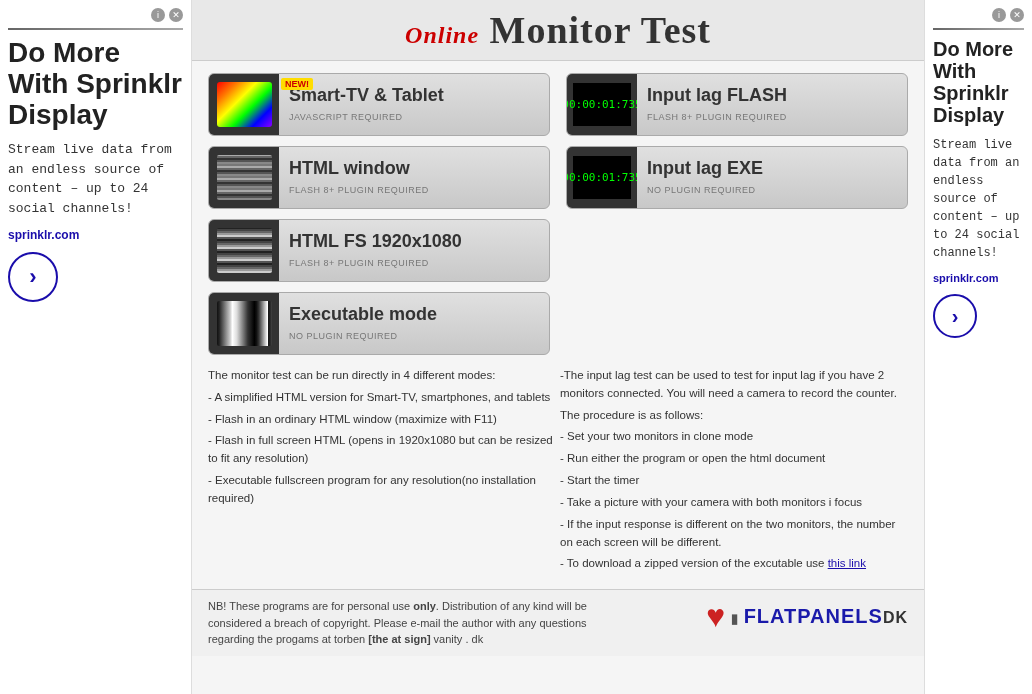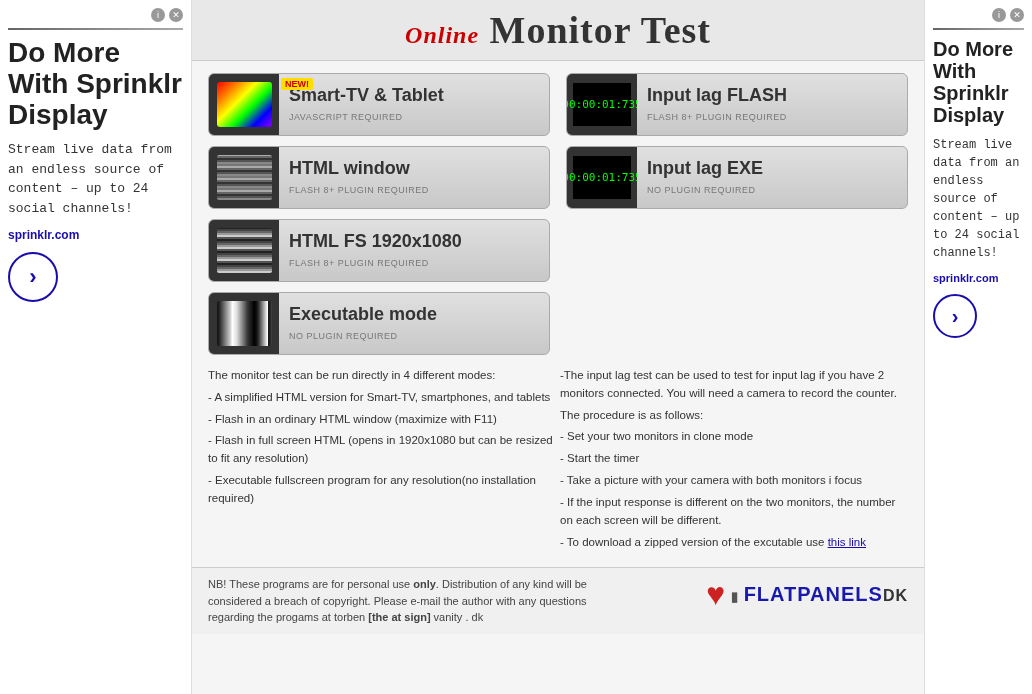--- a/index.html
+++ b/index.html
@@ -432,20 +432,21 @@
         <p>The monitor test can be run directly in 4 different modes:</p>
         <p>- A simplified HTML version for Smart-TV, smartphones, and tablets</p>
         <p>- Flash in an ordinary HTML window (maximize with F11)</p>
         <p>- Flash in full screen HTML (opens in 1920x1080 but can be resized to fit any resolution)</p>
         <p>- Executable fullscreen program for any resolution(no installation required)</p>
       </div>
       <div class="desc-col">
         <p>-The input lag test can be used to test for input lag if you have 2 monitors connected. You will need a camera to record the counter.</p>
         <p>The procedure is as follows:</p>
         <p>- Set your two monitors in clone mode</p>
+        <p>- Run either the program or open the html document</p>
         <p>- Start the timer</p>
         <p>- Take a picture with your camera with both monitors i focus</p>
         <p>- If the input response is different on the two monitors, the number on each screen will be different.</p>
         <p>
           <span>- To download a zipped version of the excutable use</span>
           <span class="this-link">this link</span>
         </p>
       </div>
     </div>
 

